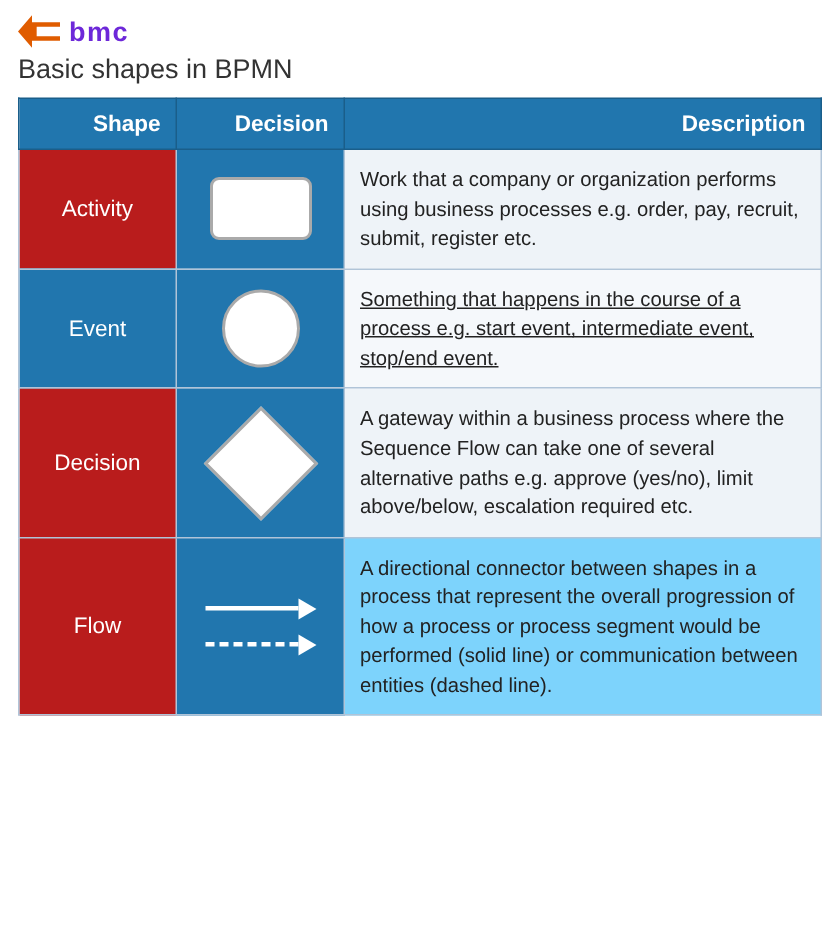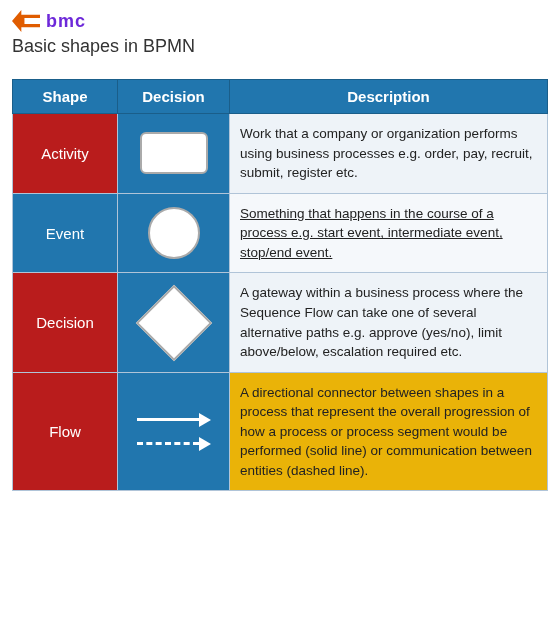--- a/index.html
+++ b/index.html
@@ -25,33 +25,33 @@
     }
     .logo-text {
       font-size: 18px;
       font-weight: bold;
       color: #6d28d9;
       letter-spacing: 1px;
     }
     .page-title {
       font-size: 18px;
       color: #333;
-      margin-bottom: 22px;
+      margin-bottom: 8px;
       font-weight: normal;
     }
     table {
       width: 100%;
       border-collapse: collapse;
       font-size: 14px;
     }
     thead tr th {
       background: #2176ae;
       color: #fff;
       padding: 8px 10px;
-      text-align: center;
+      text-align: right;
       border: 1px solid #1a5e8a;
       font-size: 15px;
     }
     tbody tr td {
       border: 1px solid #b0c4d8;
       vertical-align: middle;
       padding: 10px 10px;
     }
     .col-shape {
       width: 105px;
@@ -153,21 +153,21 @@
     .row-event .col-shape,
     .row-event .col-graphic,
     .row-event .col-desc {
       background-color: #2176ae;
     }
     .row-event .col-desc {
       background: #f5f8fb;
       text-decoration: underline;
     }
     .row-flow .col-desc {
-      background: #eab308;
+      background: #7dd3fc;
     }
     
     .col-shape { background: #b91c1c; }
     .col-graphic-bg { background: #2176ae; }
   </style>
 </head>
 <body>
 
 <div class="page-wrapper">
 

